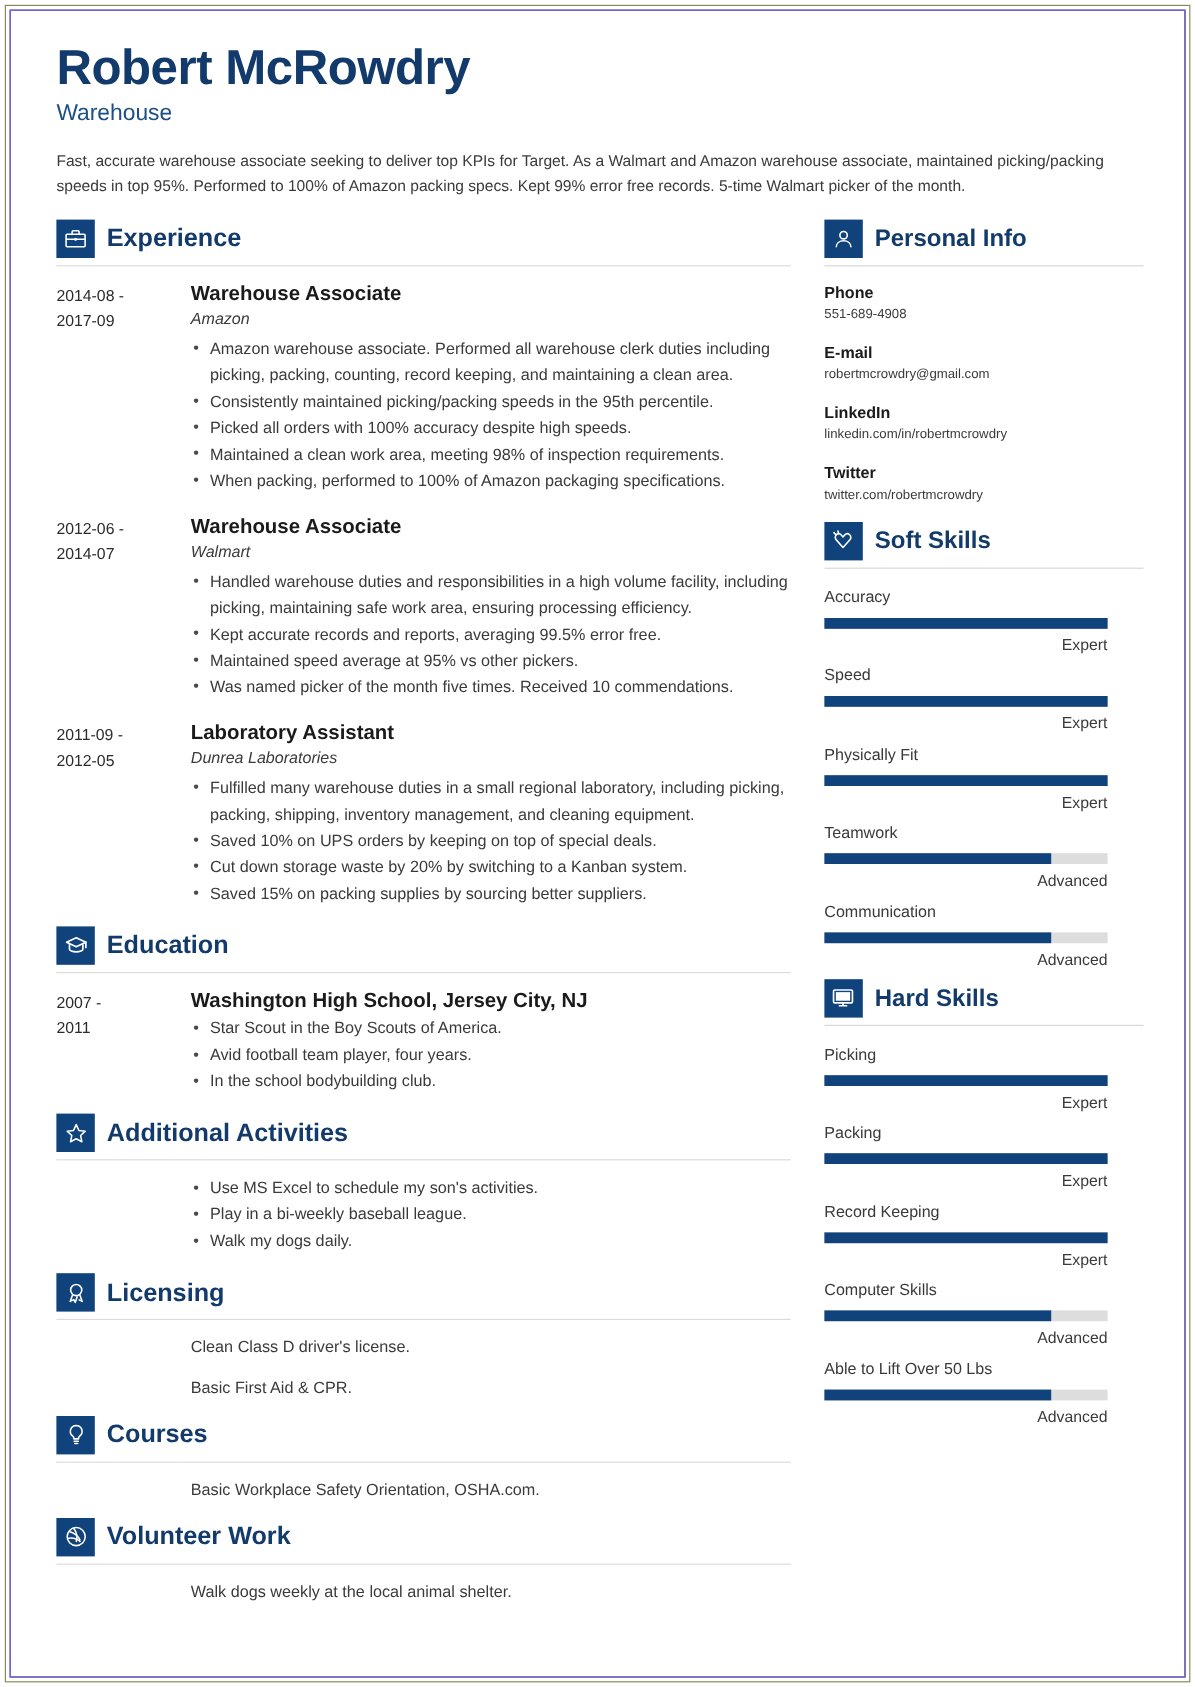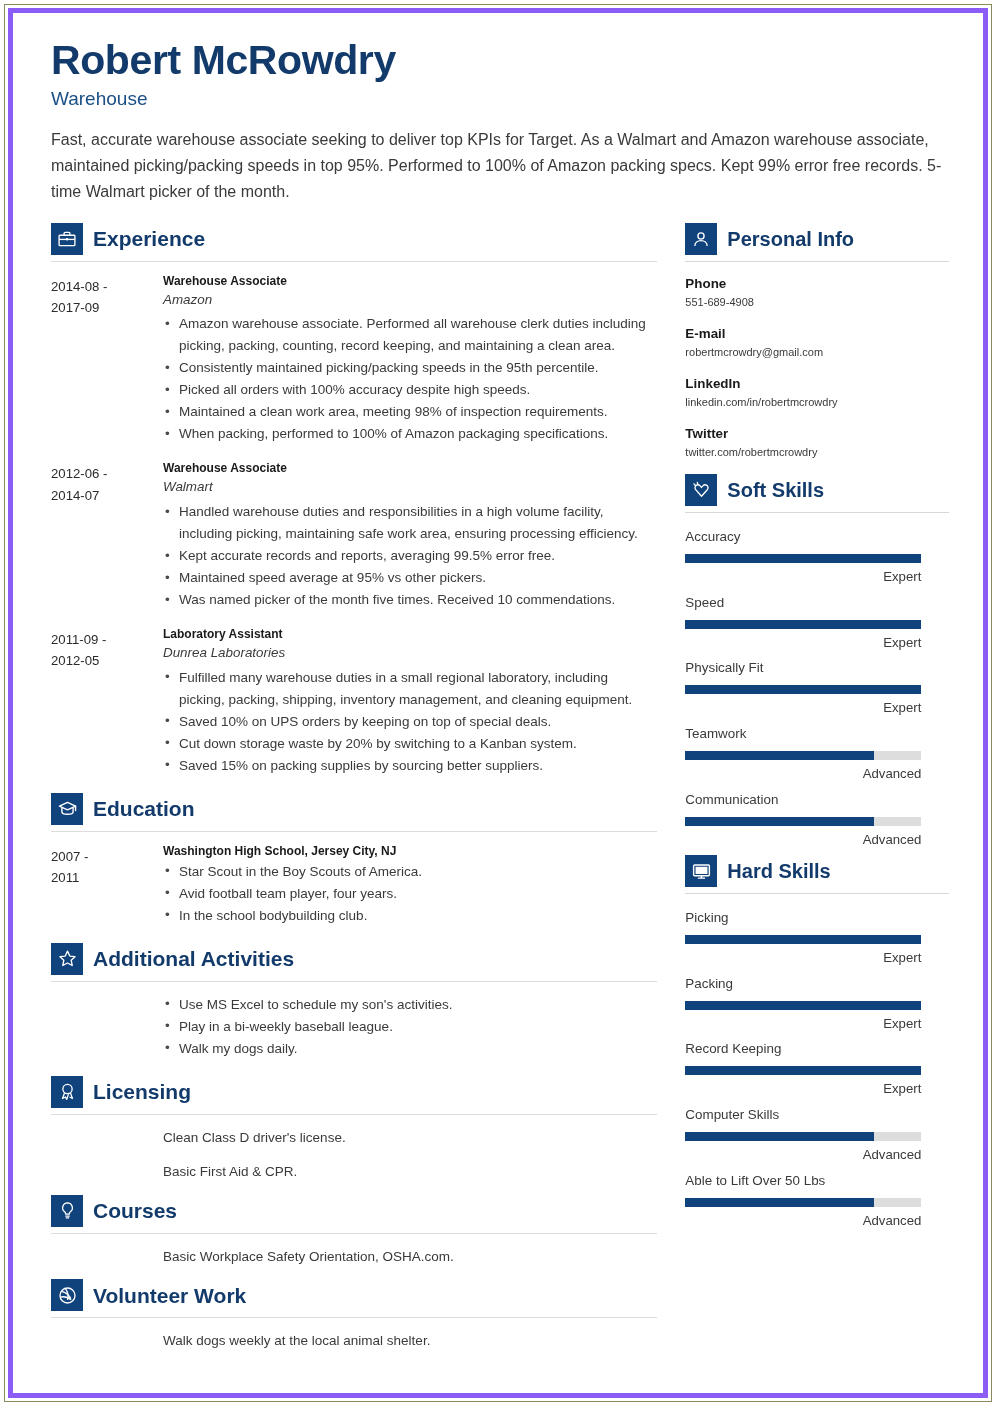--- a/index.html
+++ b/index.html
@@ -17,21 +17,21 @@
     position: absolute;
     left: 4px; top: 4px;
     width: 988px; height: 1398px;
     border: 1px solid #8a8a5c;
     background: #ffffff;
     padding: 3px;
   }
   .page-inner {
     position: relative;
     width: 100%; height: 100%;
-    border: 5px solid #8b5cf6;
+    border: 1px solid #8b5cf6;
     background: #14532d;
     overflow: hidden;
   }
   .sheet {
     position: absolute;
     left: 0; top: 0; right: 0; bottom: 0;
     background: #ffffff;
     padding: 26px 34px 0 34px;
   }
 
@@ -45,21 +45,21 @@
     margin: 0 0 6px 4px;
   }
   .job-title {
     font-size: 19px;
     color: #1b4f86;
     font-weight: normal;
     margin: 0 0 16px 4px;
     line-height: 1.2;
   }
   .summary {
-    font-size: 16px;
+    font-size: 13px;
     line-height: 1.62;
     color: #3a3a3a;
     margin: 0 0 18px 4px;
     max-width: 920px;
   }
 
   
   .cols { display: flex; align-items: flex-start; margin-top: 12px; }
   .col-main { width: 648px; padding-left: 4px; }
   .col-side { width: 280px; margin-left: 28px; }
@@ -98,21 +98,21 @@
     width: 112px;
     flex: 0 0 112px;
     font-size: 13.2px;
     font-weight: normal;
     color: #2b2b2b;
     line-height: 1.62;
     padding-top: 2px;
   }
   .entry-body { flex: 1; }
   .entry-role {
-    font-size: 12px;
+    font-size: 17px;
     font-weight: bold;
     color: #1a1a1a;
     margin-bottom: 2px;
     line-height: 1.25;
   }
   .entry-org {
     font-size: 13.4px;
     font-style: italic;
     color: #3b3b3b;
     margin-bottom: 4px;

